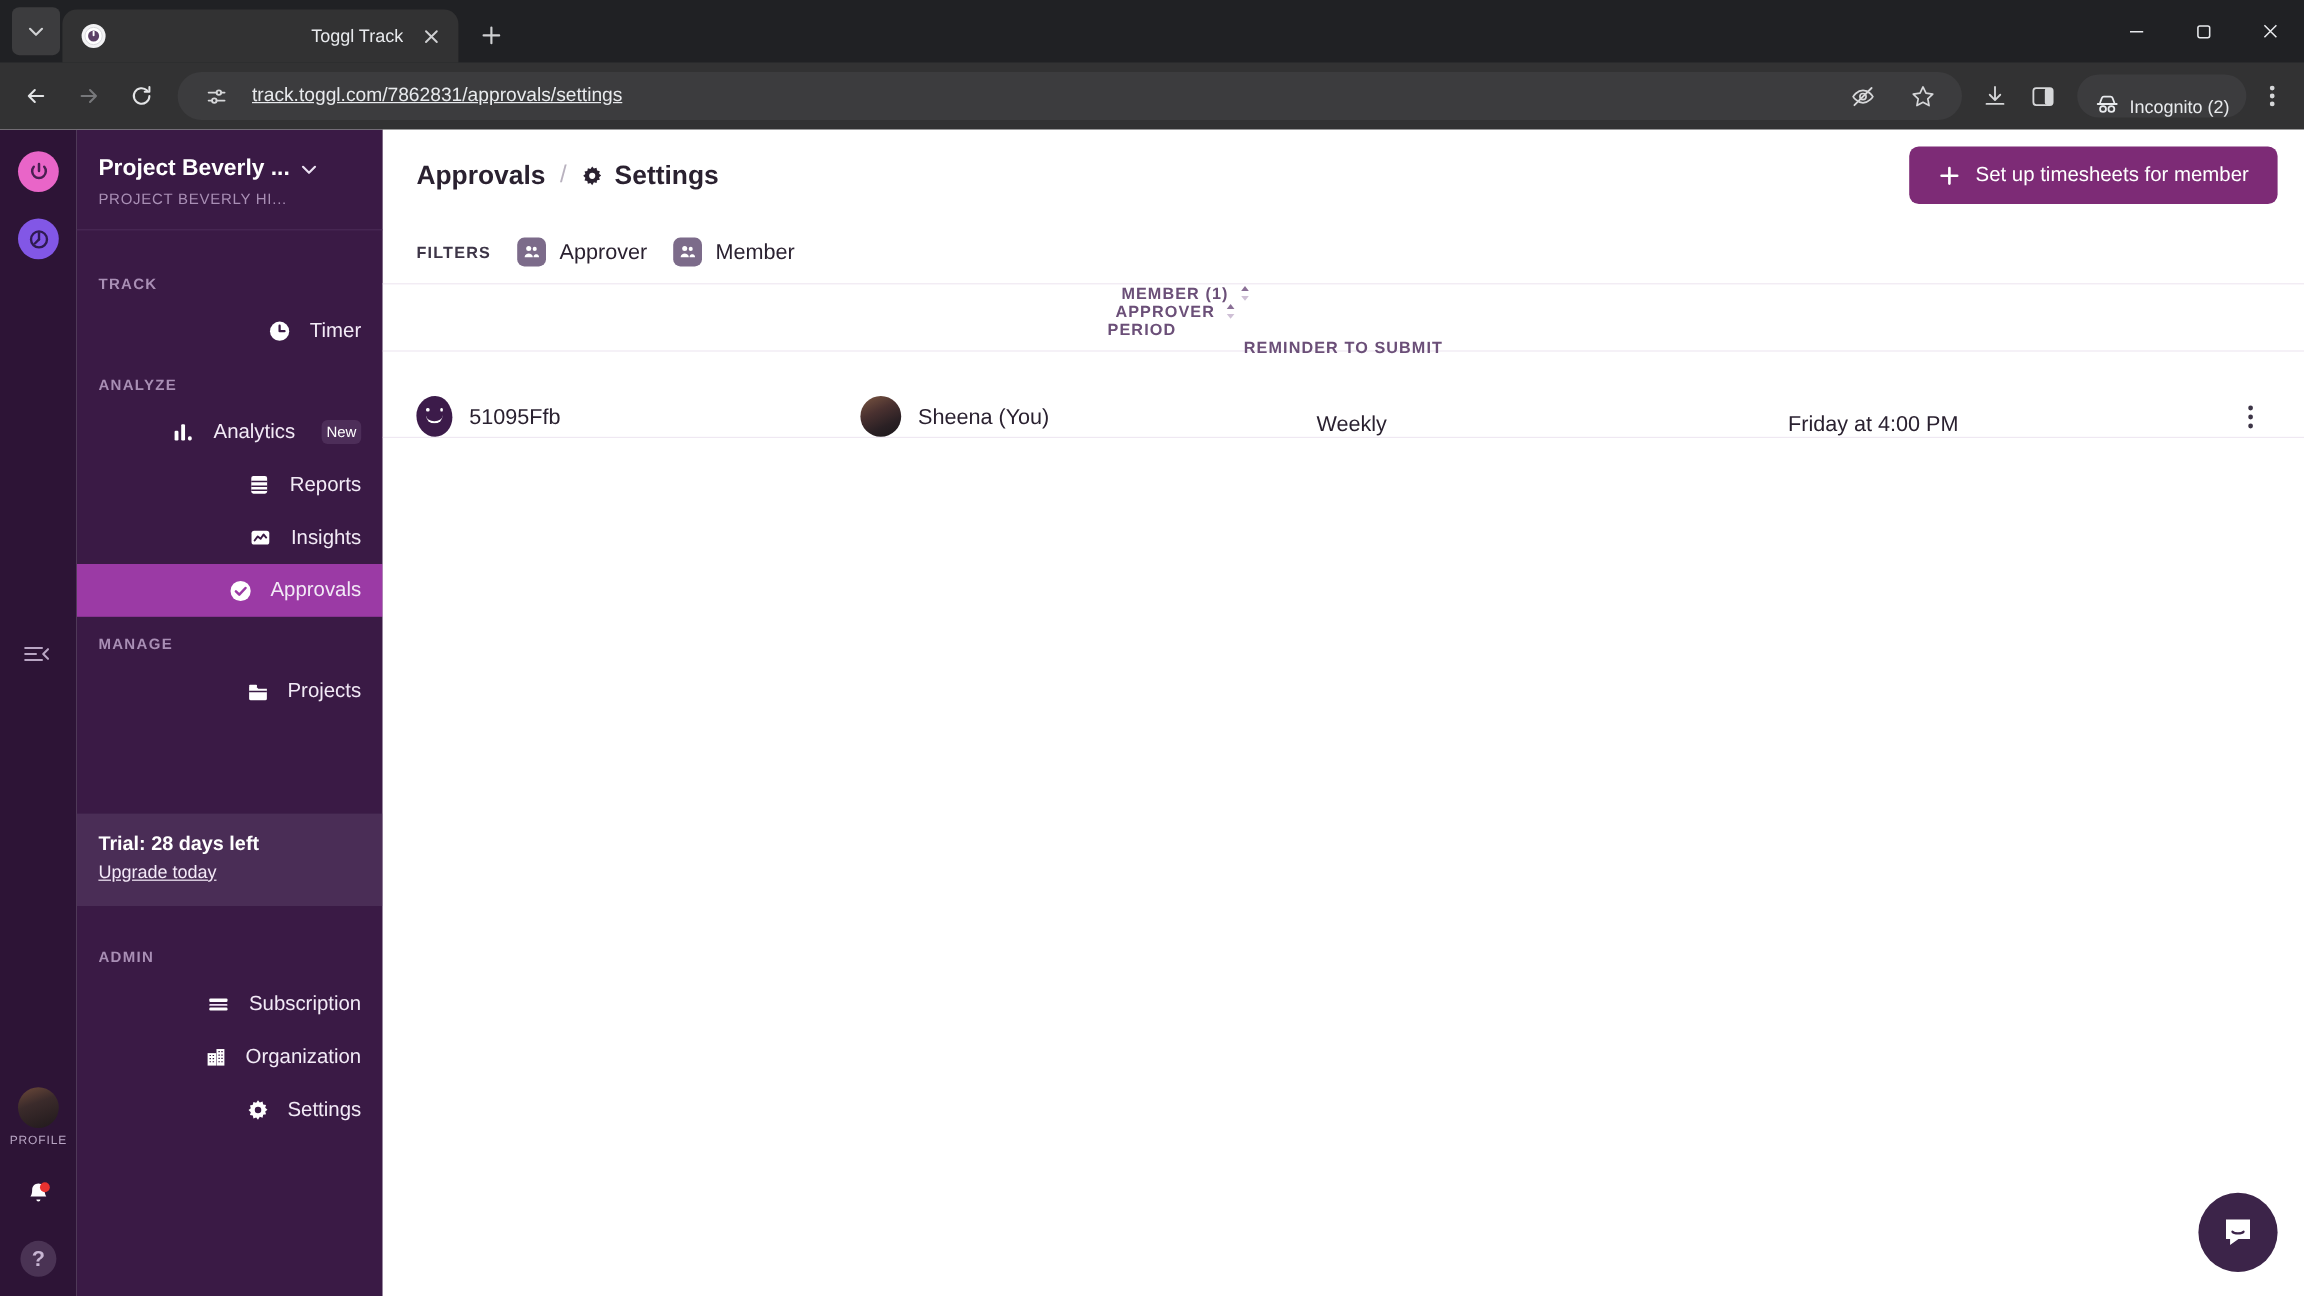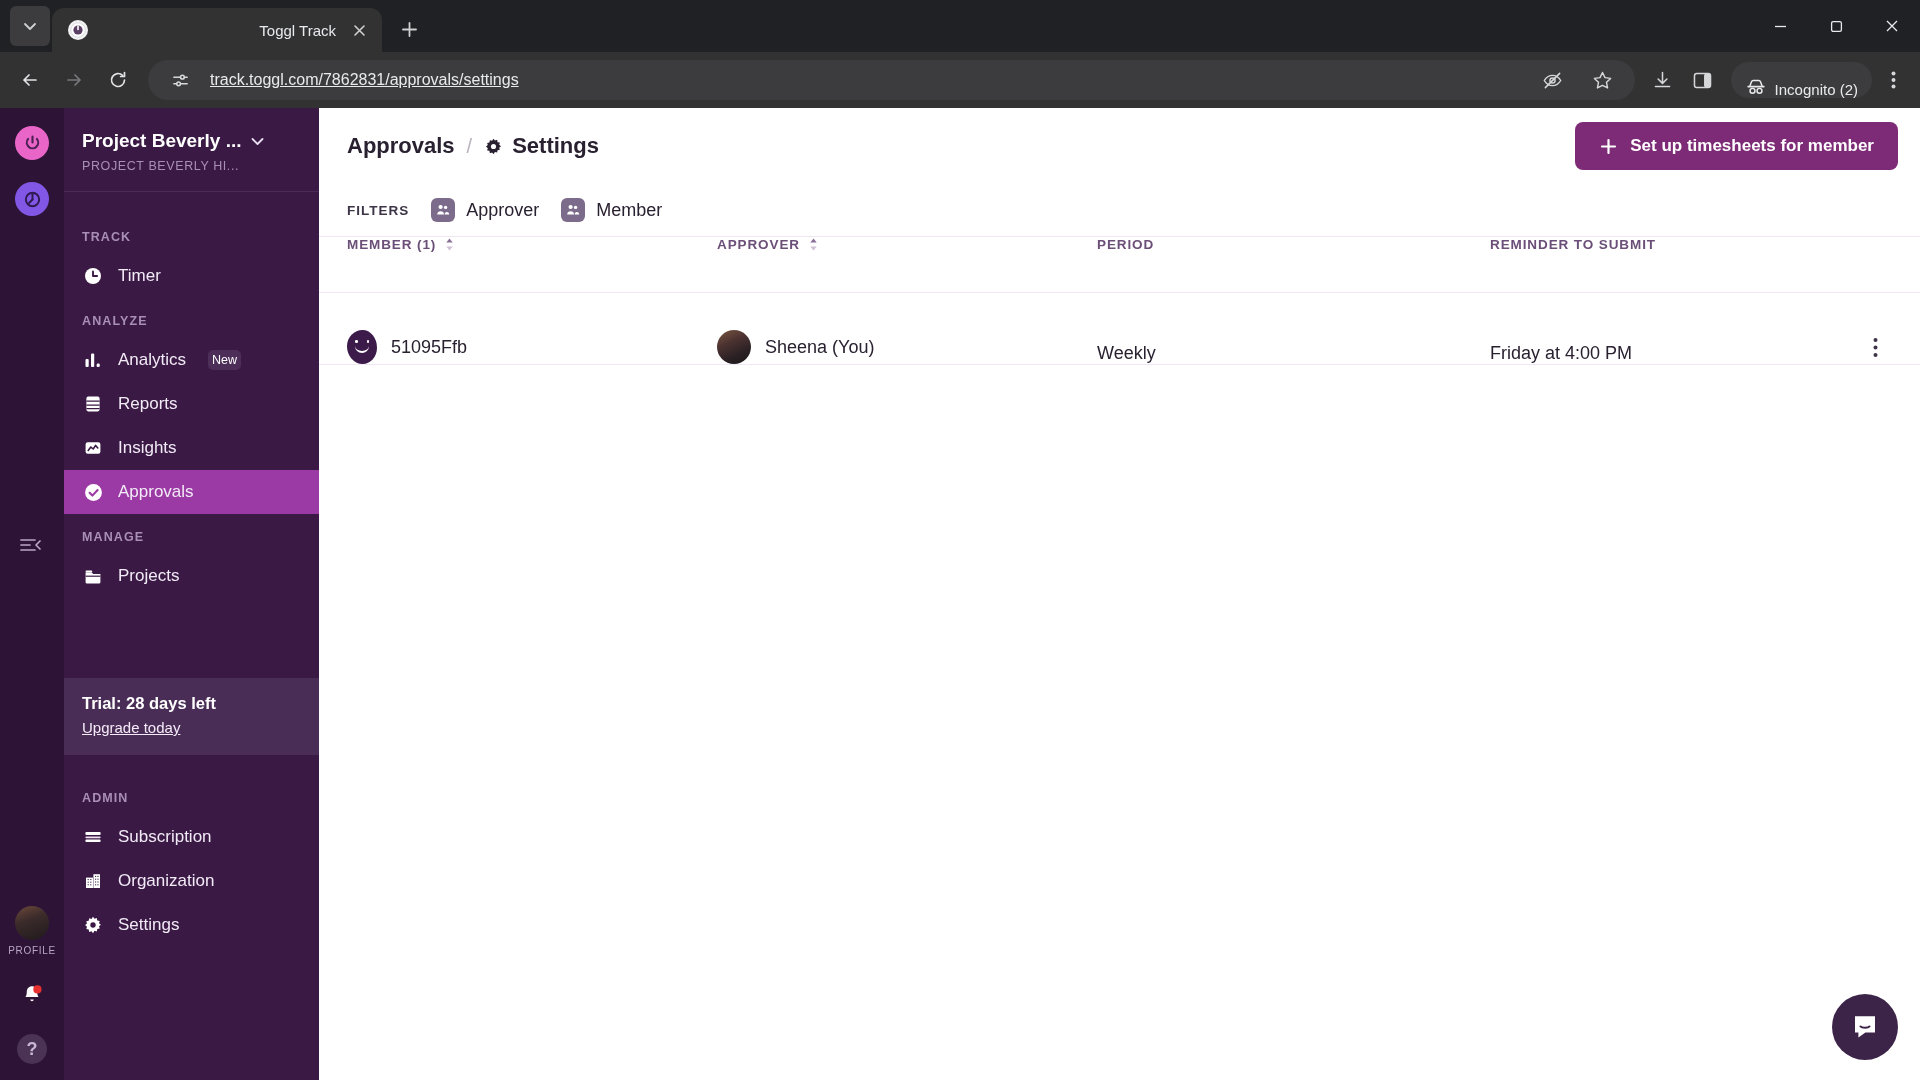--- a/index.html
+++ b/index.html
@@ -66,48 +66,48 @@
   .rail-help { width:30px; height:30px; border-radius:50%; background:#4a3354; display:flex; align-items:center; justify-content:center; color:#c8b6d3; font-size:18px; font-weight:bold;}
 
   
   .sidebar { width: 255px; background:#3a1a45; display:flex; flex-direction:column; flex:none; position:relative;}
   .ws-head { padding: 22px 18px 18px 18px; border-bottom: 1px solid #4a2a56;}
   .ws-title-row { display:flex; align-items:center; gap: 8px;}
   .ws-title { color:#ffffff; font-size:19px; font-weight:bold; white-space:nowrap; overflow:hidden; text-overflow:ellipsis;}
   .ws-sub { color:#a98fb5; font-size:12.5px; letter-spacing:.6px; margin-top:7px; white-space:nowrap; overflow:hidden; text-overflow:ellipsis;}
   .nav { padding-top: 22px; flex:1; overflow:hidden;}
   .nav-group-label { color:#a98fb5; font-size:12.5px; letter-spacing:1.1px; font-weight:bold; padding: 0 18px; margin: 16px 0 10px 0;}
-  .nav-item { display:flex; align-items:center; gap: 14px; height: 44px; padding: 0 18px; color:#f2eaf6; font-size:17px;}
+  .nav-item { display:flex; align-items:center; gap: 14px; height: 44px; padding: 0 18px; color:#f2eaf6; font-size:17px;justify-content:flex-end;}
   .nav-item.active { background:#9b3aa5; }
   .nav-ico { width:22px; height:22px; display:flex; align-items:center; justify-content:center; flex:none; color:#ffffff;}
   .badge-new { background:#4d2e59; color:#ffffff; font-size:12.5px; border-radius:5px; padding: 3px 4px; margin-left: 8px;}
   .trial { background:#4a2d56; margin: 14px 0 0 0; padding: 16px 18px 18px 18px;}
   .trial-title { color:#ffffff; font-size:16.5px; font-weight:bold;}
   .trial-link { color:#f4eaf8; font-size:15px; text-decoration:underline; display:inline-block; margin-top:6px;}
   .admin-wrap { padding-bottom: 12px; }
 
   
   .content { flex:1; background:#ffffff; display:flex; flex-direction:column; min-width:0; position:relative;}
   .topbar { height: 76px; display:flex; align-items:center; padding: 0 22px 0 28px; gap: 12px; }
   .crumb { display:flex; align-items:center; gap: 12px; }
   .crumb-item { font-size: 22px; color:#2a2130; font-weight:bold;}
   .crumb-sep { font-size:20px; color:#b9b2bf;}
   .crumb-cur { font-size:22px; color:#2a2130; font-weight:bold; display:flex; align-items:center; gap:9px;}
   .primary-btn {
     margin-left:auto; background:#7d2b76; color:#ffffff; border-radius: 8px;
     height: 48px; display:flex; align-items:center; gap: 12px; padding: 0 24px;
-    font-size: 17px; font-weight:bold; position:relative;
+    font-size: 17px; font-weight:normal; position:relative;
   }
   .filters { height: 52px; display:flex; align-items:center; gap: 22px; padding: 0 28px; }
   .filters-label { font-size:13.5px; letter-spacing:1px; color:#3d3547; font-weight:bold;}
   .filter-chip { display:flex; align-items:center; gap: 11px; font-size:18px; color:#2a2130;}
   .chip-ico { width:24px; height:24px; border-radius:6px; background:#7c6b8a; display:flex; align-items:center; justify-content:center; flex:none;}
 
   .table-wrap { flex:1; background:#ffffff; border-top: 1px solid #efe8f2; }
-  .thead { display:flex; align-items:flex-start; height: 56px; padding: 0 28px; border-bottom:1px solid #efe8f2;}
+  .thead { display:flex; align-items:center; height: 56px; padding: 0 28px; border-bottom:1px solid #efe8f2;flex-direction:column;}
   .th { font-size:13.5px; letter-spacing:.9px; color:#6b4f78; font-weight:bold; display:flex; align-items:center; gap:8px;}
   .col-member { width: 370px; }
   .col-approver { width: 380px; }
   .col-period { width: 393px; }
   .col-reminder { flex:1; }
   .col-actions { width: 60px; display:flex; justify-content:flex-end;}
   .trow { display:flex; align-items:flex-end; height: 72px; padding: 0 28px; border-bottom:1px solid #efe8f2;}
   .cell { font-size:18px; color:#2a2130; display:flex; align-items:center; gap: 14px;}
   .av-member { width:30px; height:34px; flex:none;
       background:#3c1b4a; border-radius: 60% 55% 55% 60% / 55% 60% 55% 60%;

